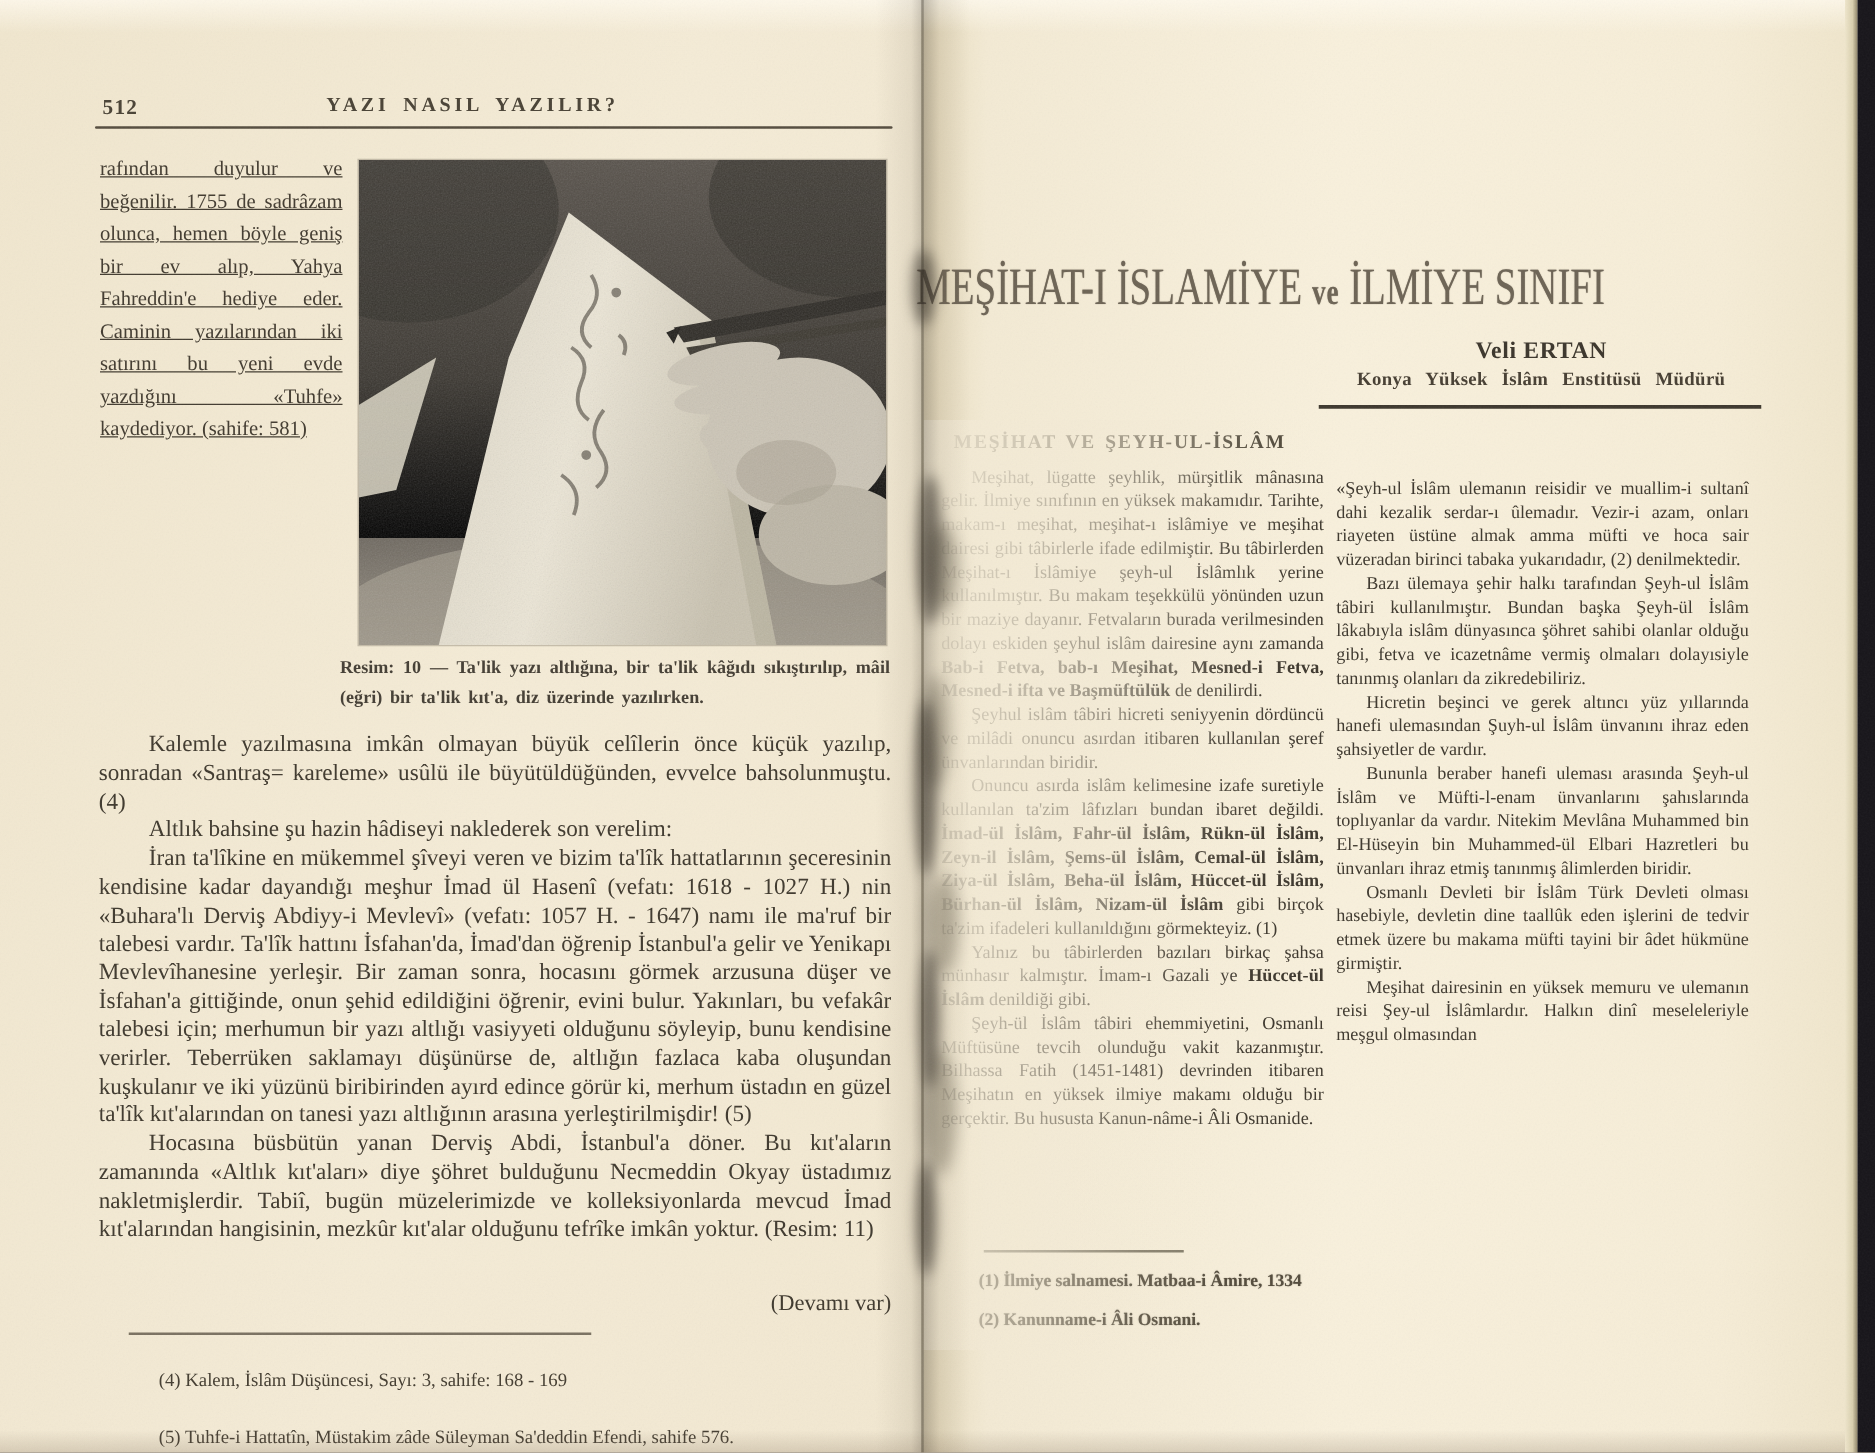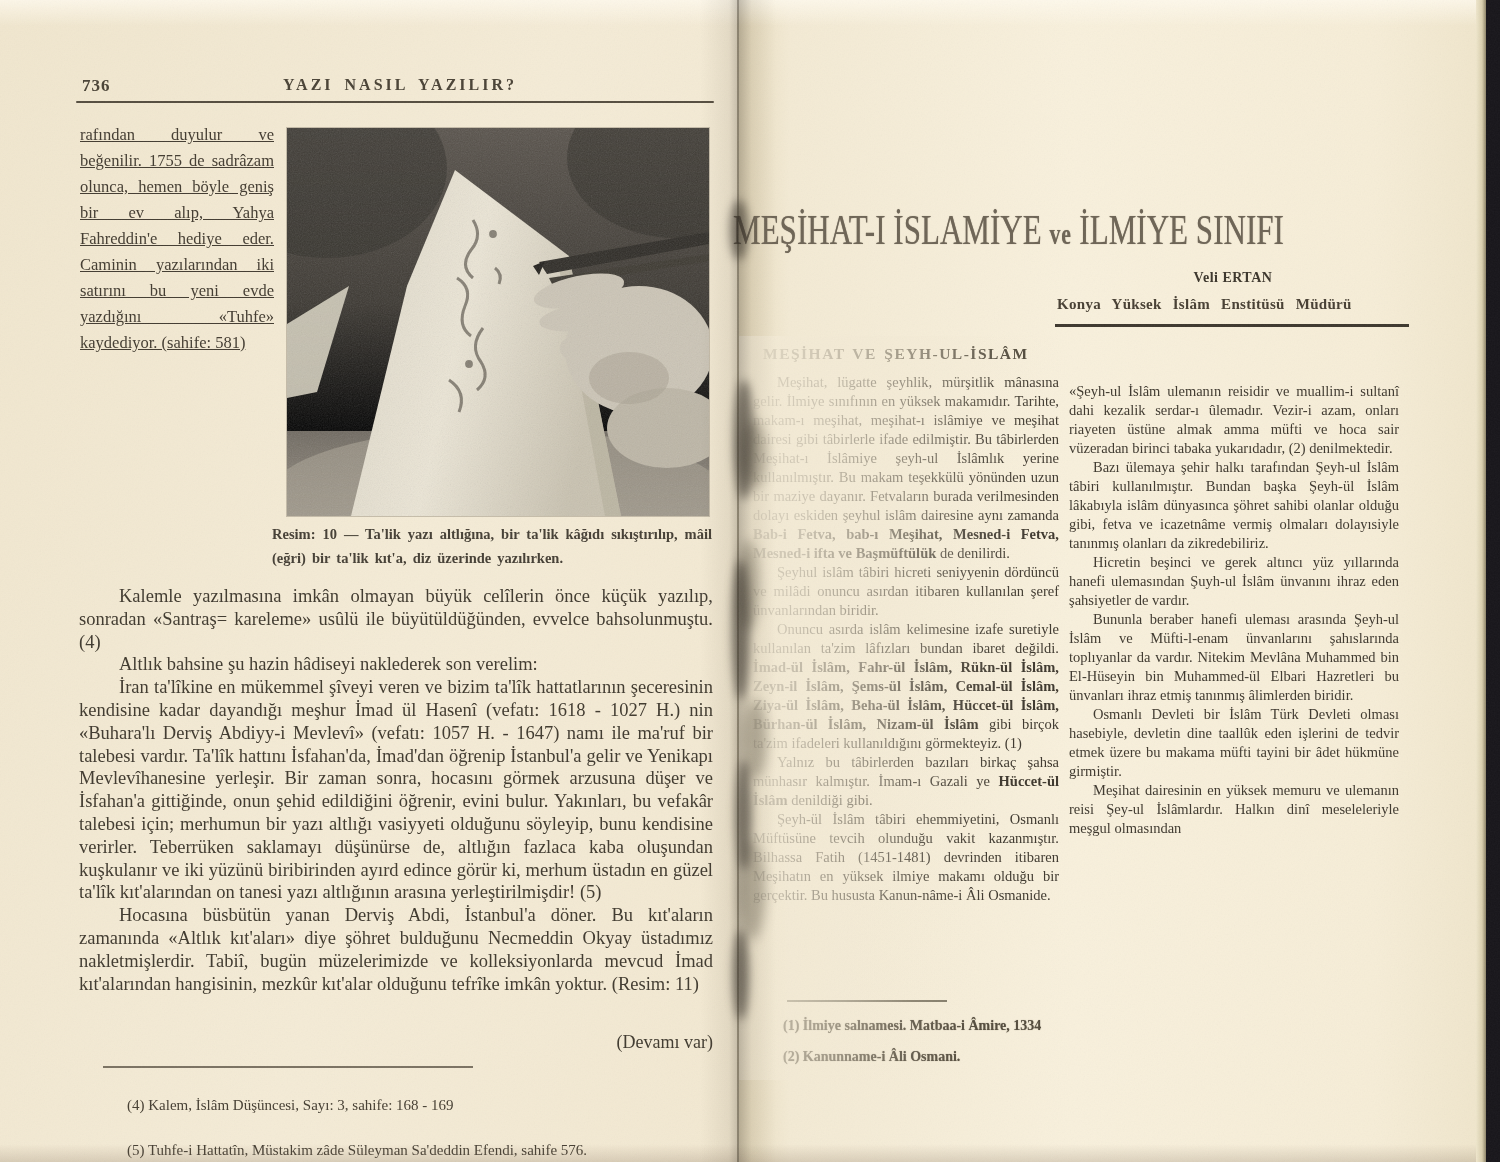--- a/index.html
+++ b/index.html
@@ -18,21 +18,21 @@
     content:"";position:absolute;left:0;right:14px;top:0;height:26px;
     background:linear-gradient(180deg,rgba(255,250,238,0.8),rgba(255,250,238,0));
     pointer-events:none;z-index:5;
   }
   .page{position:absolute;top:0;height:1162px;}
   .page-left{left:0;width:737px;background:linear-gradient(105deg,#f0e6ce 0%,#f4ebd6 55%,#f2e8d1 100%);}
   .page-right{left:737px;width:749px;background:linear-gradient(90deg,#e6dabc 0%,#f3ead4 7%,#f8f0dc 45%,#f6edd7 85%,#efe5cb 100%);}
 
   
   .lp-pagenum{position:absolute;left:82px;top:76px;font-size:17px;font-weight:700;color:#4a4336;letter-spacing:1px;}
-  .lp-runtitle{position:absolute;left:83px;top:76px;width:634px;text-align:center;
+  .lp-runtitle{position:absolute;left:61px;top:76px;width:634px;text-align:center;
     font-size:16px;font-weight:700;color:#4a4336;letter-spacing:3px;word-spacing:4px;}
   .lp-rule{position:absolute;left:76px;top:101px;width:638px;height:2px;background:#554d3f;border-radius:1px;}
 
   .lp-colnarrow{position:absolute;left:80px;top:122px;width:194px;
     font-size:16.5px;line-height:26px;color:#433c31;text-align:justify;text-decoration:underline;}
   .lp-colnarrow p{margin:0 0 13px 0;text-indent:22px;}
   .lp-colnarrow p:first-child{text-indent:0;}
 
   .lp-photo{position:absolute;left:287px;top:128px;width:422px;height:388px;margin:0;
     box-shadow:0 0 0 1px rgba(60,52,40,0.25);overflow:hidden;}
@@ -57,22 +57,22 @@
   .gutter-line{position:absolute;left:37px;top:0;width:2px;height:100%;background:rgba(50,44,34,0.35);}
   .blotch{position:absolute;border-radius:50%;filter:blur(5px);background:rgba(45,40,33,0.55);}
 
   
   .rp-title{position:absolute;left:-4px;top:206px;margin:0;white-space:nowrap;
     font-size:42px;font-weight:400;color:#6d6455;letter-spacing:0px;
     transform:scaleX(0.74);transform-origin:left center;
     text-shadow:0 0 1px rgba(109,100,85,0.7);}
   .rp-title .ve{font-size:0.70em;font-weight:700;letter-spacing:1px;}
   .rp-author{position:absolute;left:320px;top:270px;width:352px;text-align:center;
-    font-size:14px;font-weight:700;color:#3c362c;letter-spacing:0.5px;}
-  .rp-role{position:absolute;left:320px;top:296px;width:352px;
+    font-size:19px;font-weight:700;color:#3c362c;letter-spacing:0.5px;}
+  .rp-role{position:absolute;left:320px;top:296px;width:352px;text-align:center;
     font-size:15px;font-weight:700;color:#473f33;word-spacing:7px;letter-spacing:0.3px;}
   .rp-authorrule{position:absolute;left:318px;top:324px;width:354px;height:2.5px;background:#3e382e;}
 
   .rp-col{position:absolute;top:340px;font-size:14.5px;line-height:19px;
     color:#3e382e;text-align:justify;}
   .rp-col p{margin:0;text-indent:24px;}
   .rp-col .bold{font-weight:700;}
   .rp-colL{left:16px;width:306px;}
   .rp-colL h2{margin:4px 0 10px 10px;font-size:15.5px;color:#4a4335;letter-spacing:1.5px;word-spacing:2px;}
   .rp-colR{left:332px;width:330px;margin-top:42px;}
@@ -95,21 +95,21 @@
   .edge-black{position:absolute;left:1486px;top:0;width:14px;height:1162px;background:#17151a;z-index:7;}
 
   .grain-overlay{position:absolute;left:0;top:0;z-index:8;pointer-events:none;opacity:0.05;}
 </style>
 </head>
 <body>
 
 <div class="spread">
 
   <section class="page page-left">
-    <span class="lp-pagenum">736</span>
+    <span class="lp-pagenum">512</span>
     <div class="lp-runtitle">YAZI NASIL YAZILIR?</div>
     <div class="lp-rule"></div>
 
     <div class="lp-colnarrow">
         <p><span>rafından duyulur ve beğenilir. 1755 de sadrâzam olunca, hemen böyle geniş bir ev alıp, Yahya Fahreddin'e hediye eder. Caminin yazılarından iki satırını bu yeni evde yazdığını «Tuhfe» kaydediyor. (sahife: 581)</span></p>
       </div>
 
     <figure class="lp-photo">
       <svg width="422" height="388" viewBox="0 0 422 388">
         <defs>

